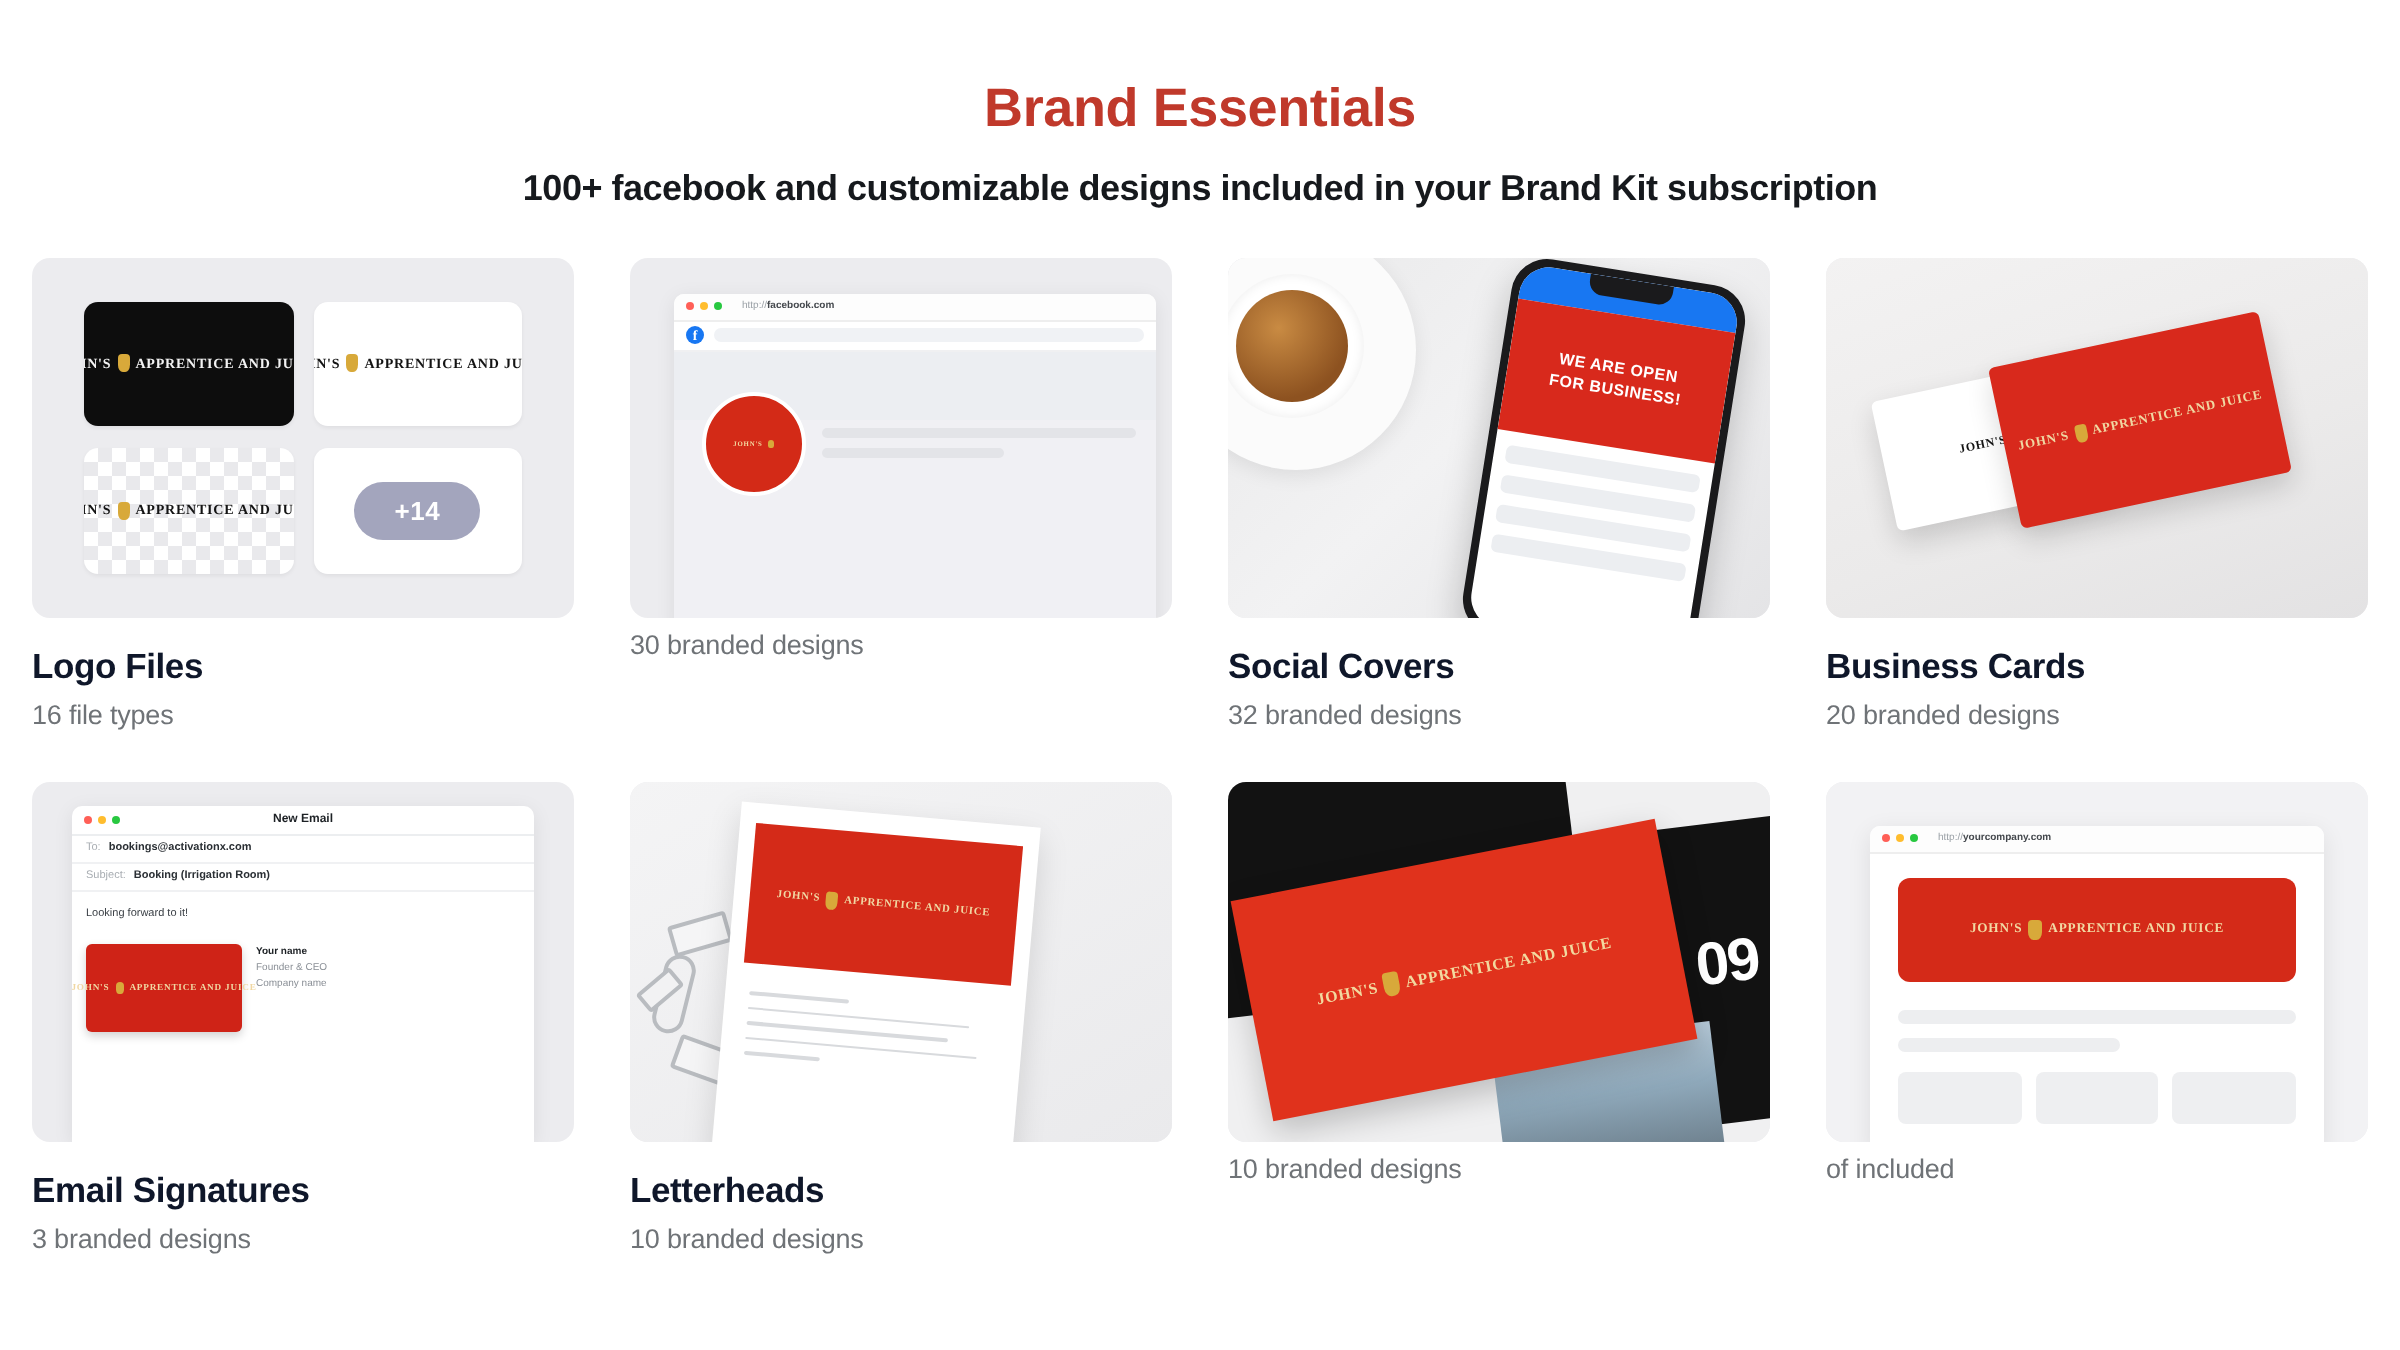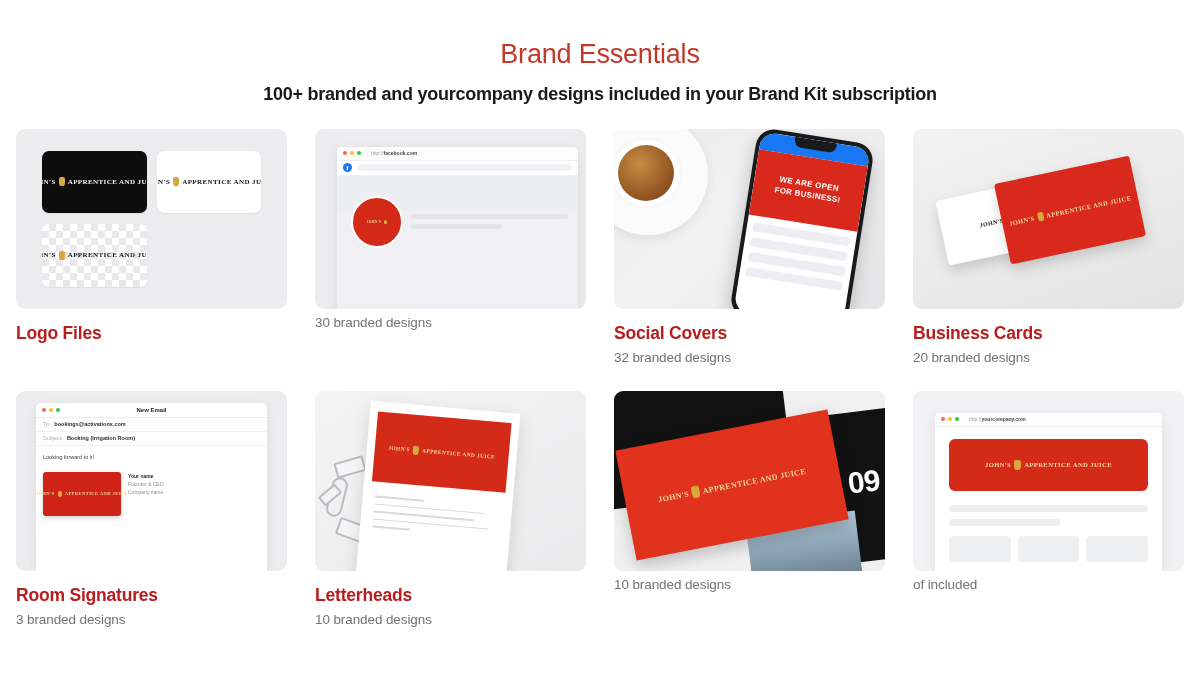--- a/index.html
+++ b/index.html
@@ -7,21 +7,21 @@
     width: 1200px; height: 675px;
     background: #ffffff;
     font-family: "Liberation Sans", sans-serif;
     overflow: hidden;
   }
   .page { width: 1200px; height: 675px; position: relative; background: #fff; }
 
   
   .header { text-align: center; padding-top: 40px; }
   .title {
-    font-size: 27px; font-weight: normal; color: #c0392b;
+    font-size: 27px; font-weight: bold; color: #c0392b;
     letter-spacing: -0.2px; line-height: 1.1;
   }
   .subtitle {
     font-size: 18px; font-weight: bold; color: #16191d;
     margin-top: 14px; letter-spacing: -0.25px;
   }
 
   
   .grid {
     margin: 24px 16px 0 16px;
@@ -34,21 +34,21 @@
   .thumb {
     width: 100%; height: 180px;
     border-radius: 9px;
     background: #ececef;
     overflow: hidden;
     position: relative;
   }
   .card-title {
     margin-top: 14px;
     font-size: 17.5px; font-weight: bold;
-    color: #b91c1c; letter-spacing: -0.2px;
+    color: #0f172a; letter-spacing: -0.2px;
   }
   .card-title.hl { color: #5b4be0; }
   .card-sub {
     margin-top: 6px;
     font-size: 13.5px; color: #6f7377; letter-spacing: -0.1px;
   }
 
   
   .logo-pad { position:absolute; inset:0; padding: 22px 26px;
     display:grid; grid-template-columns:1fr 1fr; grid-template-rows:1fr 1fr;
@@ -224,21 +224,21 @@
   .ws-tiles { margin:10px 14px 0 14px; display:flex; gap:7px; }
   .ws-t { flex:1; height:26px; border-radius:4px; background:#eeeff1; }
 </style>
 </head>
 <body>
 
 <div class="page">
 
   <div class="header">
     <div class="title">Brand Essentials</div>
-    <div class="subtitle">100+ branded and yourcompany designs included in your Brand Kit subscription</div>
+    <div class="subtitle">100+ facebook and customizable designs included in your Brand Kit subscription</div>
   </div>
 
   <div class="grid">
 
     <div class="card">
       <div class="thumb">
         <div class="logo-pad">
           <div class="logo-tile dark">
             <div class="wordmark">
               <span class="w1">JOHN'S</span>
@@ -253,23 +253,27 @@
               <span class="w2">APPRENTICE AND JUICE</span>
             </div>
           </div>
           <div class="logo-tile checker">
             <div class="wordmark">
               <span class="w1">JOHN'S</span>
               <i class="crest"></i>
               <span class="w2">APPRENTICE AND JUICE</span>
             </div>
           </div>
+          <div class="logo-tile">
+            <span class="plus-badge">+14</span>
+          </div>
         </div>
       </div>
       <div class="card-title">Logo Files</div>
+      <div class="card-sub">16 file types</div>
     </div>
 
     <div class="card">
       <div class="thumb">
         <div class="browser" style="left:22px;top:18px;right:8px;bottom:-8px;">
           <div class="b-bar">
             <i class="dot r"></i>
             <i class="dot y"></i>
             <i class="dot g"></i>
             <div class="b-url"><span>http://</span><b>facebook.com</b></div>
@@ -374,21 +378,21 @@
               </div>
               <div class="sig-info">
                 <b>Your name</b>
                 <span>Founder &amp; CEO</span>
                 <span>Company name</span>
               </div>
             </div>
           </div>
         </div>
       </div>
-      <div class="card-title">Room Signatures</div>
+      <div class="card-title">Email Signatures</div>
       <div class="card-sub">3 branded designs</div>
     </div>
 
     <div class="card">
       <div class="thumb">
         <div class="lh-bg"></div>
         <div class="clips">
           <div class="clip c1"></div>
           <div class="clip c2"></div>
           <div class="clip c3"></div>

